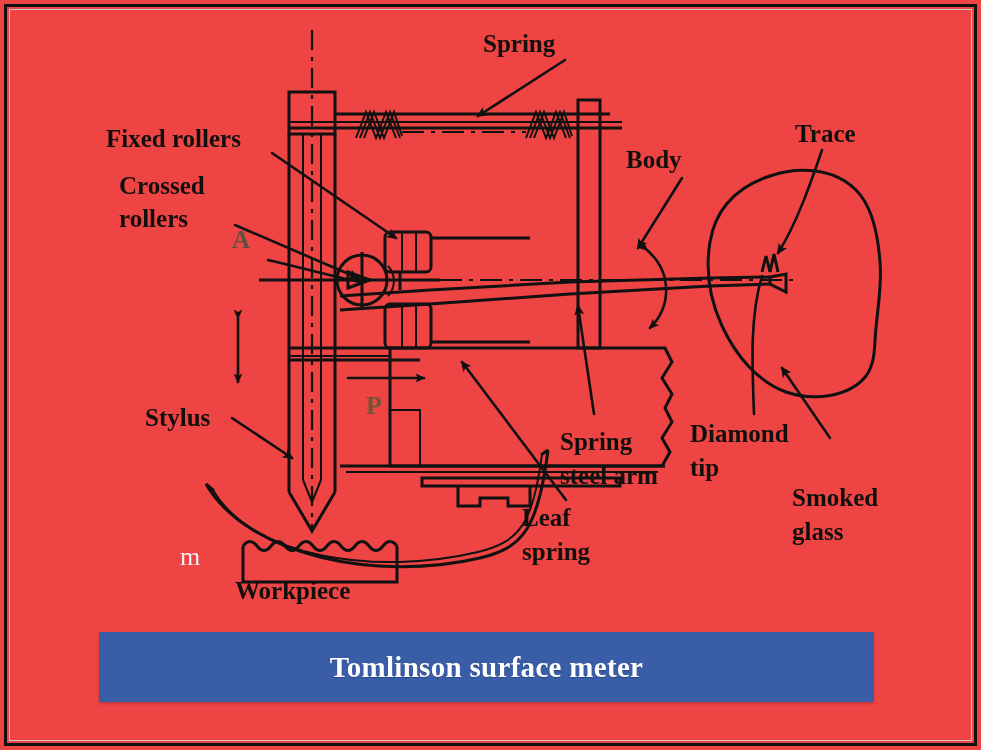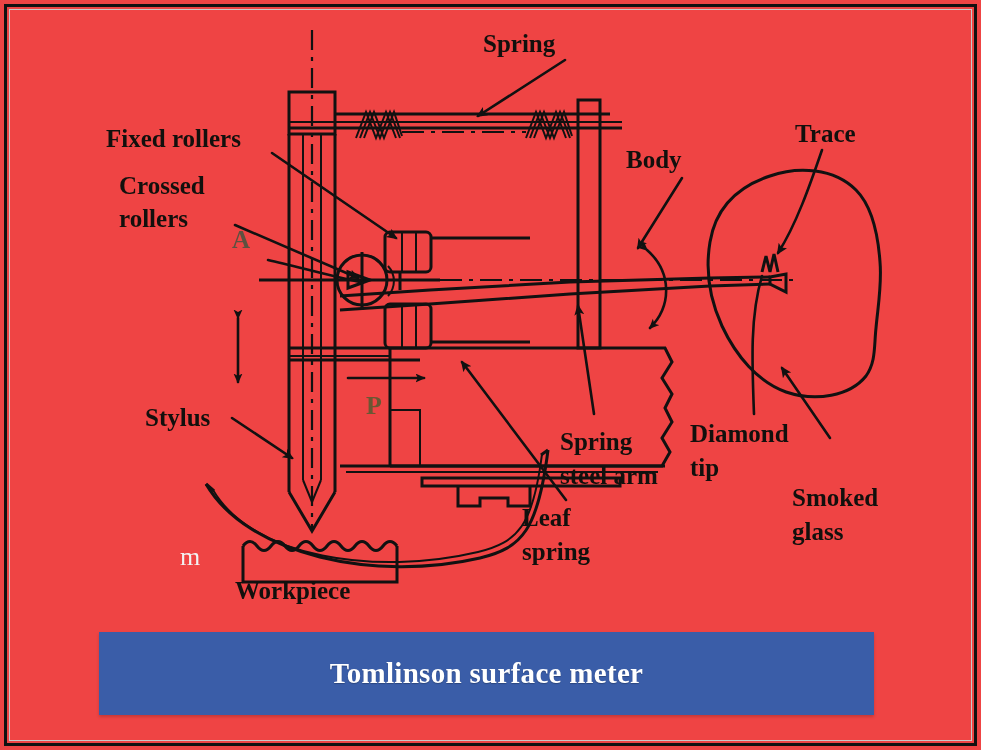--- a/index.html
+++ b/index.html
@@ -41,21 +41,21 @@
     display: block;
     width: 961px;
     height: 730px;
   }
   
   #caption-bar {
     position: absolute;
     left: 99px;
     top: 632px;
     width: 775px;
-    height: 83px;
+    height: 70px;
     background: #3a5da8;
     display: flex;
     align-items: center;
     justify-content: center;
     box-shadow: 0 2px 3px rgba(0,0,0,0.18);
   }
   #caption-text {
     color: #ffffff;
     font-family: "Liberation Serif", serif;
     font-weight: bold;

